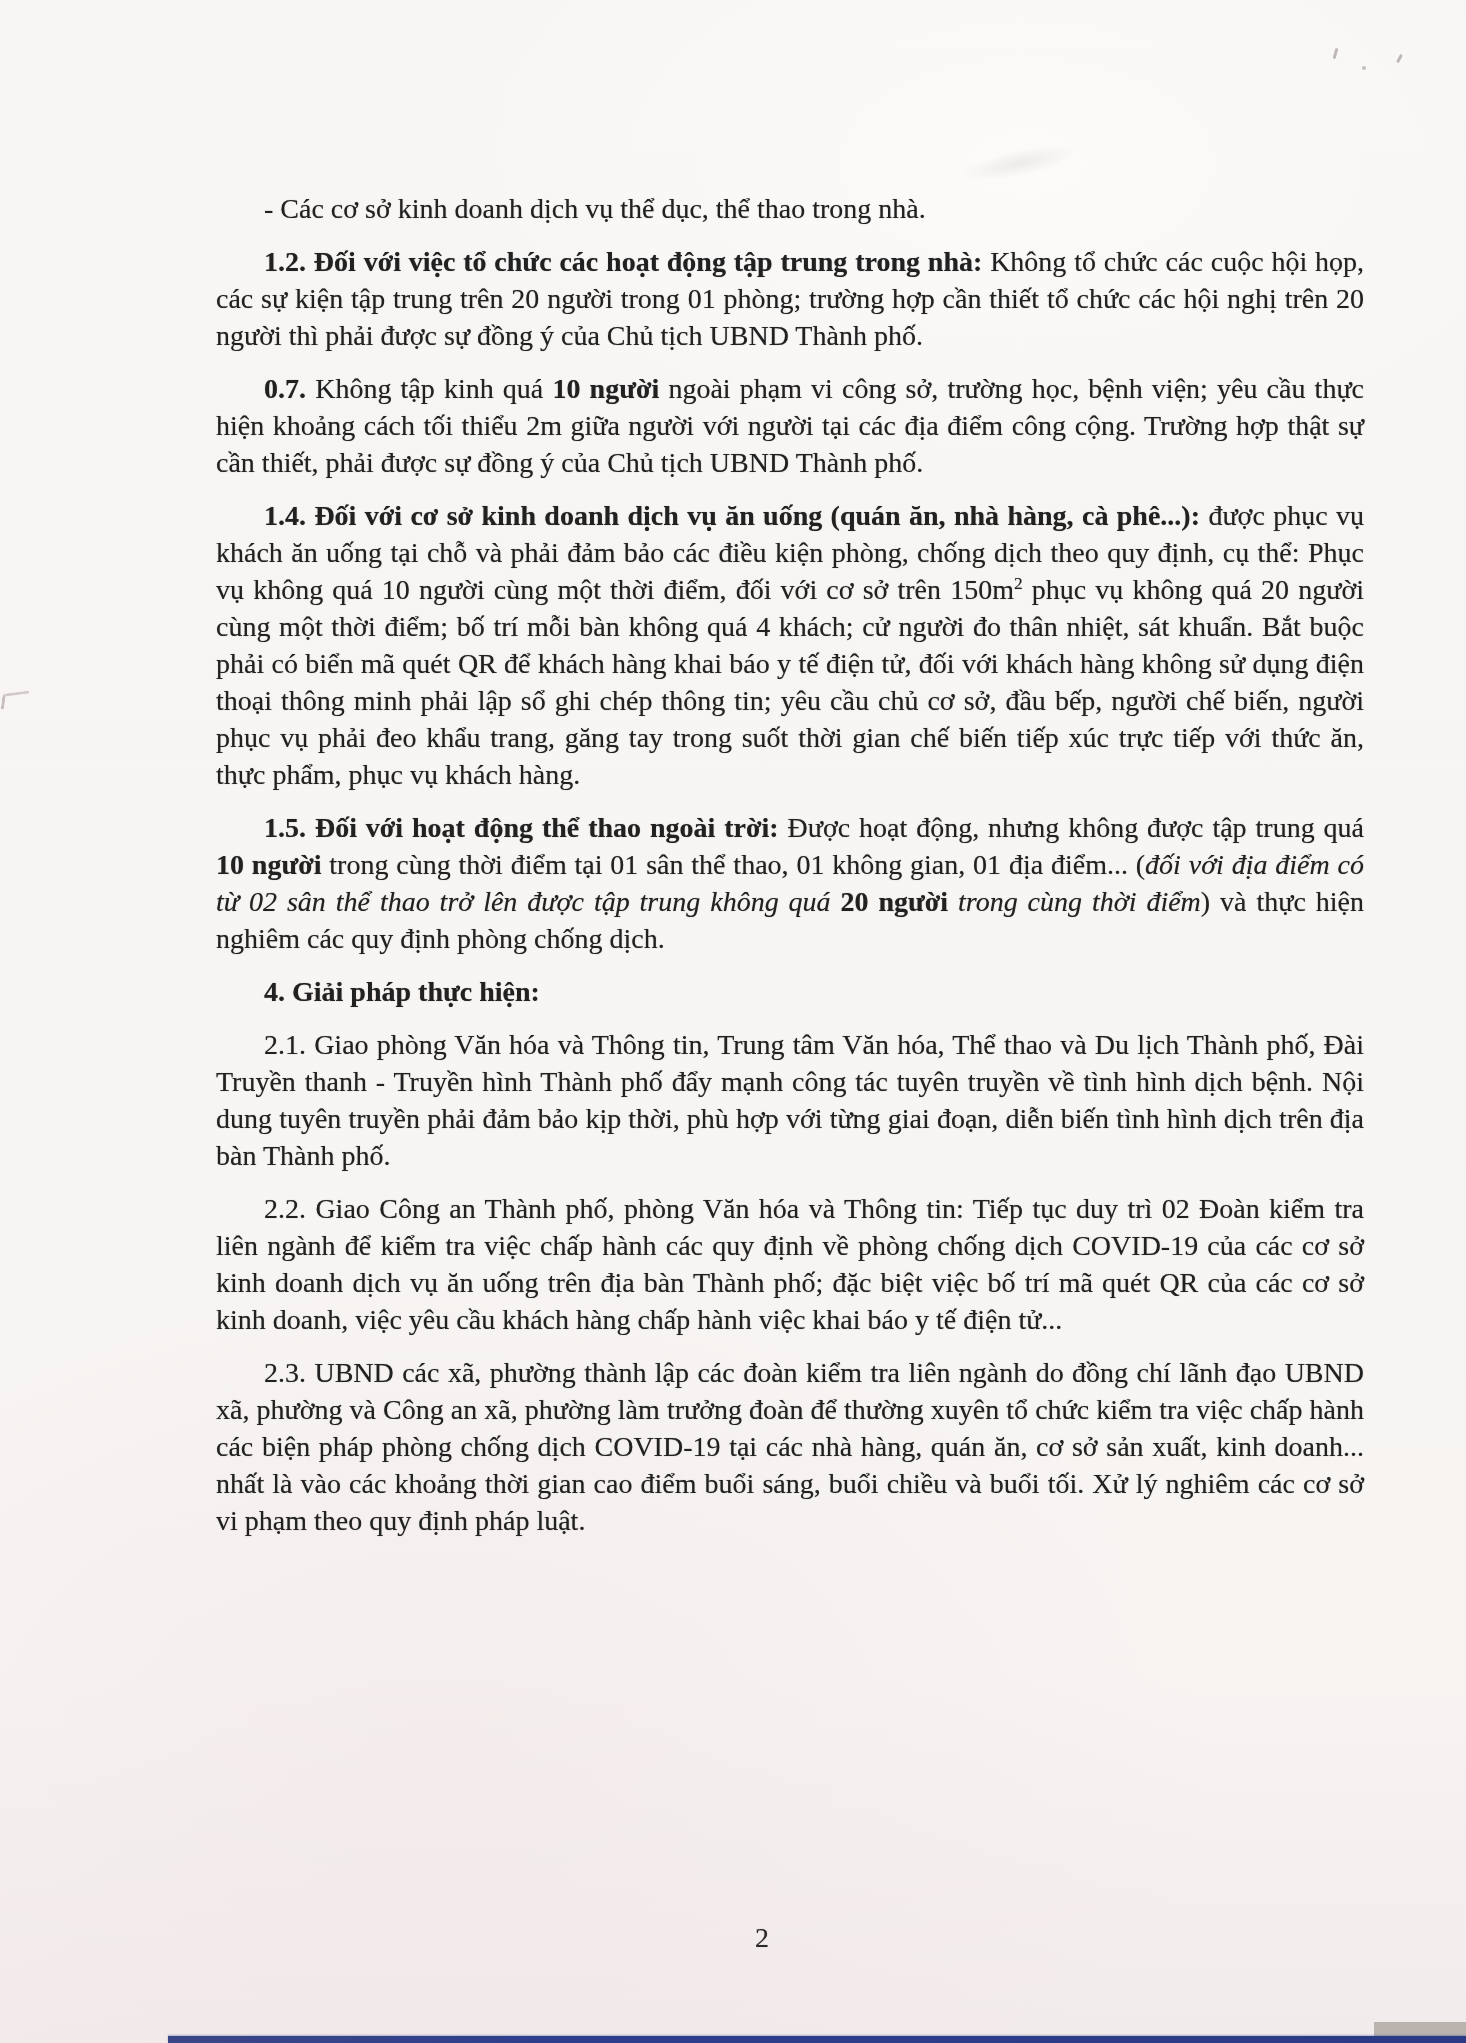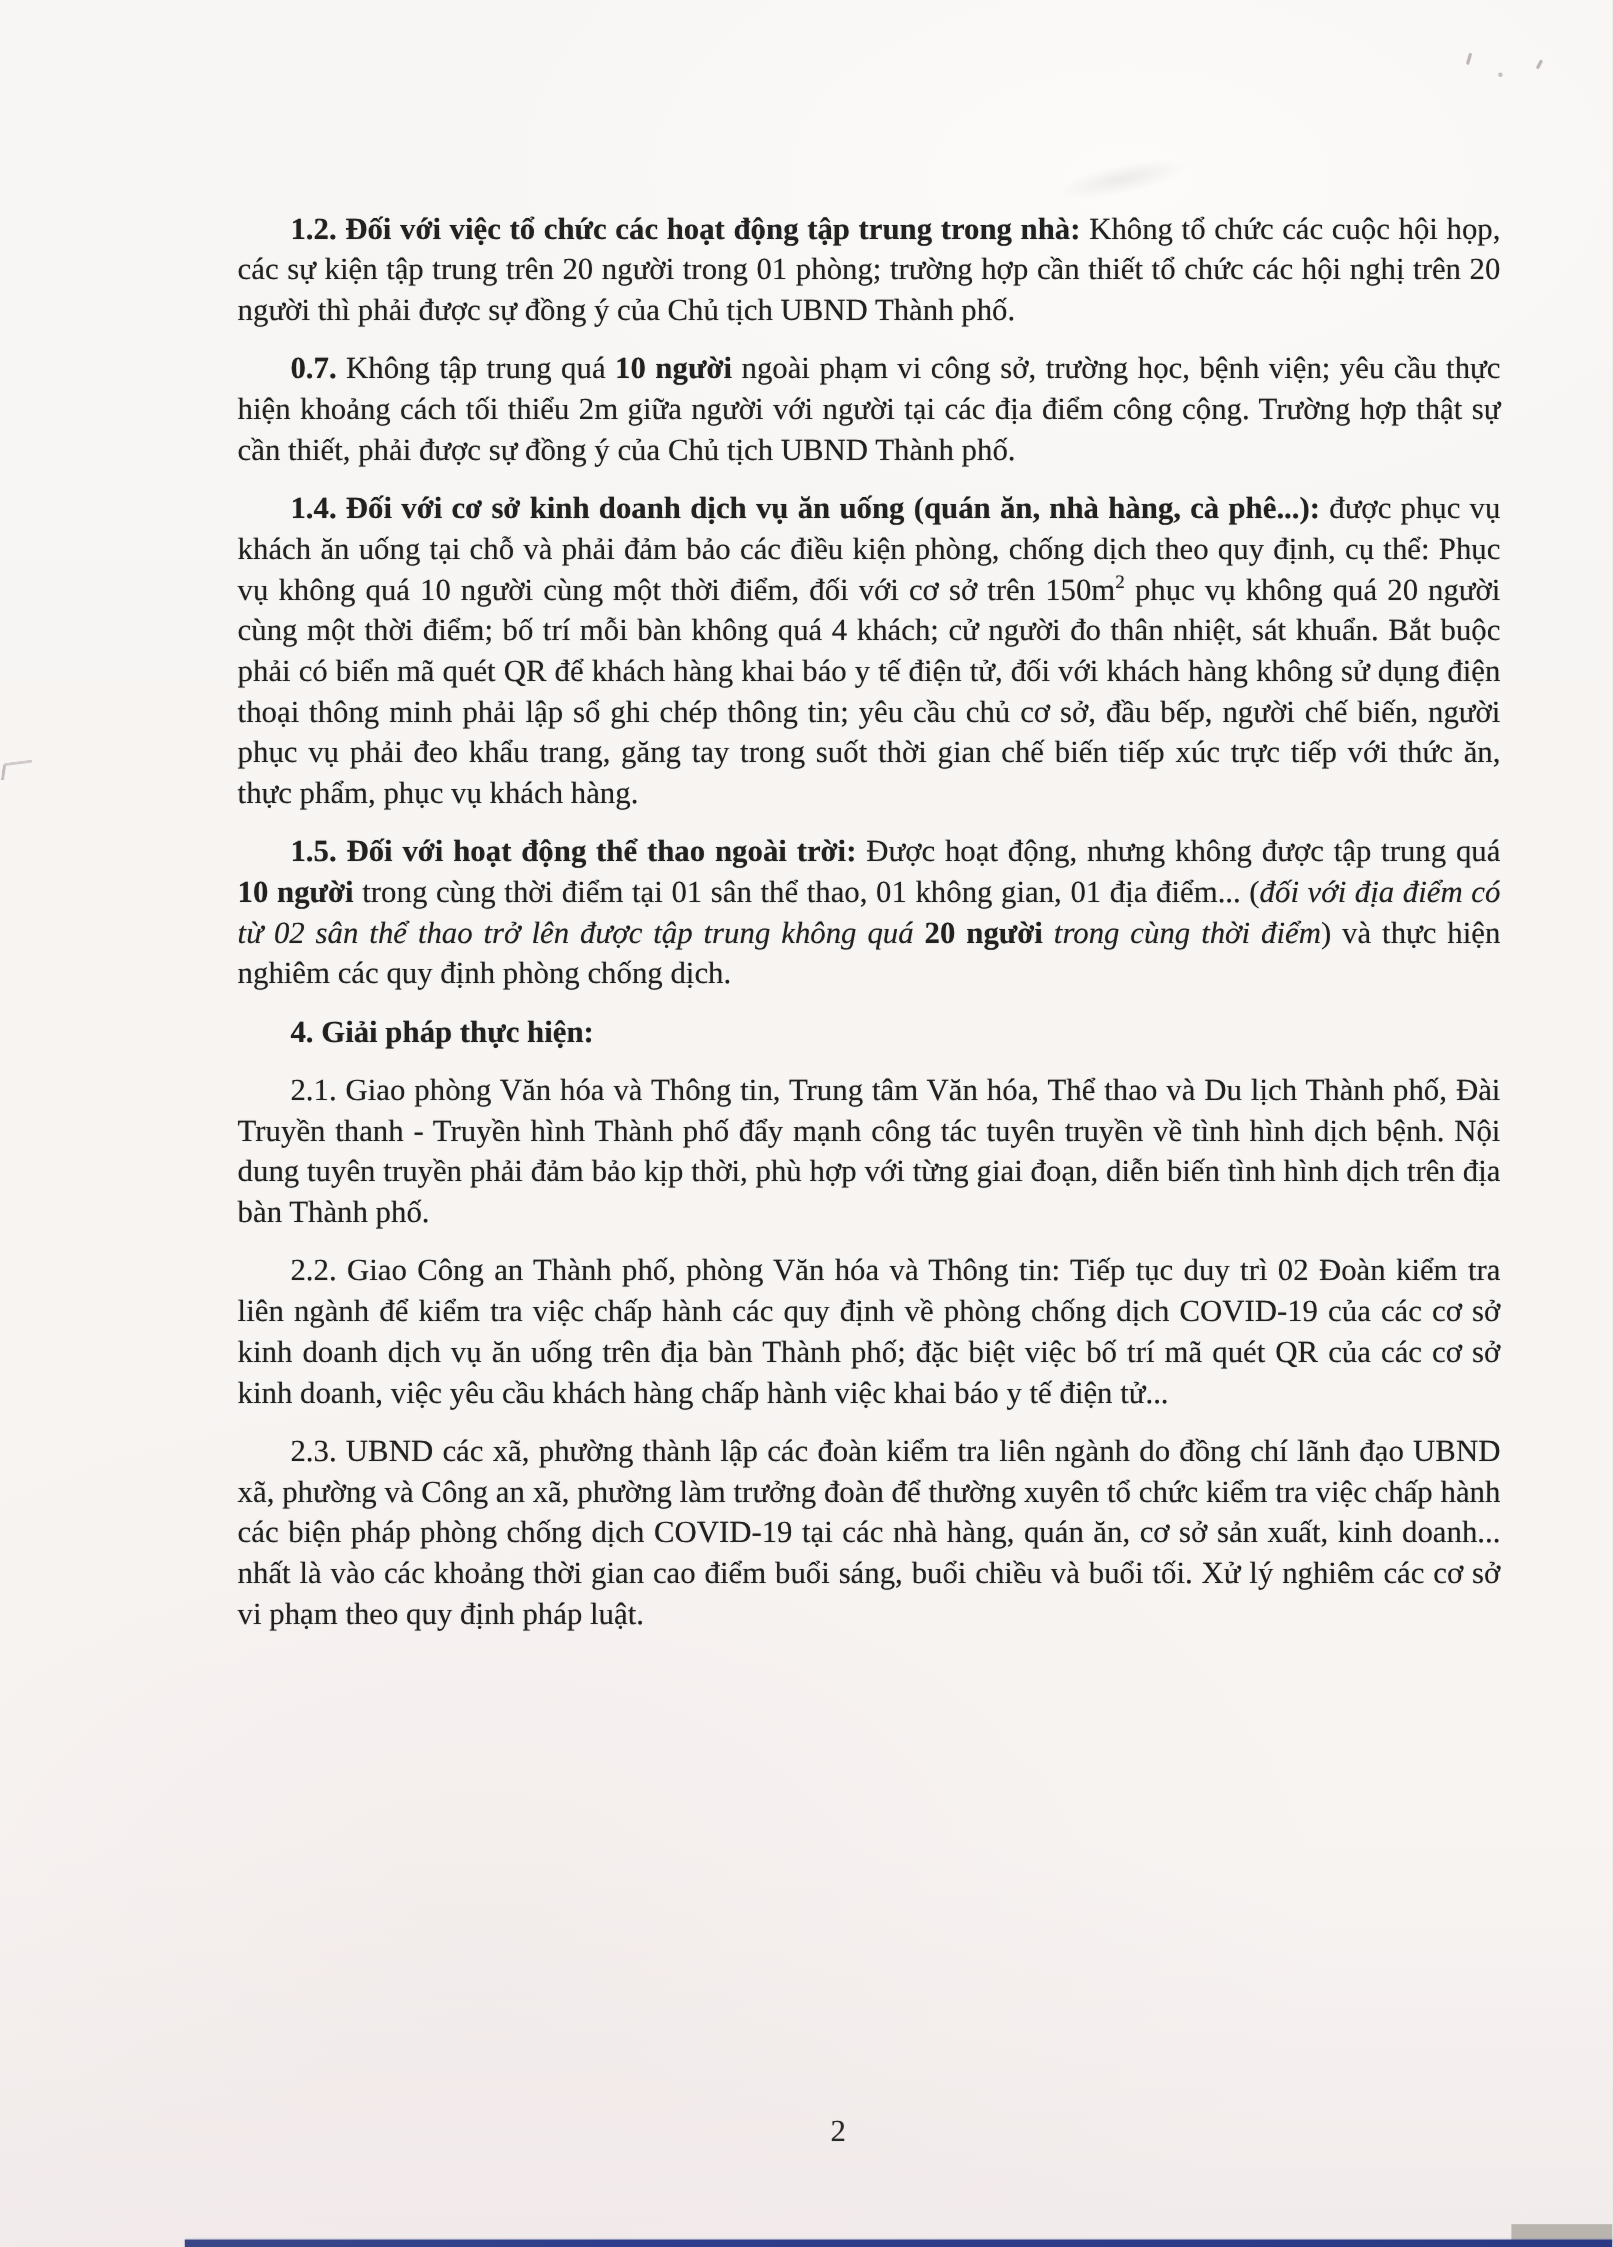--- a/index.html
+++ b/index.html
@@ -103,24 +103,25 @@
 <div class="page">
 
   <div class="tick tick-1"></div>
   <div class="tick tick-2"></div>
   <div class="dot-1"></div>
   <div class="smudge"></div>
   <div class="margin-mark"></div>
 
   <div class="content">
 
+    <p class="para"><span>- Các cơ sở kinh doanh dịch vụ thể dục, thể thao trong nhà.</span></p>
 
     <p class="para"><span class="bi">1.2. Đối với việc tổ chức các hoạt động tập trung trong nhà: </span><span>Không tổ chức các cuộc hội họp, các sự kiện tập trung trên 20 người trong 01 phòng; trường hợp cần thiết tổ chức các hội nghị trên 20 người thì phải được sự đồng ý của Chủ tịch UBND Thành phố.</span></p>
 
-    <p class="para"><span class="bi">0.7. </span><span>Không tập trung quá </span><span class="b">10 người </span><span>ngoài phạm vi công sở, trường học, bệnh viện; yêu cầu thực hiện khoảng cách tối thiểu 2m giữa người với người tại các địa điểm công cộng. Trường hợp thật sự cần thiết, phải được sự đồng ý của Chủ tịch UBND Thành phố.</span></p>
+    <p class="para"><span class="bi">0.7. </span><span>Không tập kinh quá </span><span class="b">10 người </span><span>ngoài phạm vi công sở, trường học, bệnh viện; yêu cầu thực hiện khoảng cách tối thiểu 2m giữa người với người tại các địa điểm công cộng. Trường hợp thật sự cần thiết, phải được sự đồng ý của Chủ tịch UBND Thành phố.</span></p>
 
     <p class="para"><span class="bi">1.4. Đối với cơ sở kinh doanh dịch vụ ăn uống (quán ăn, nhà hàng, cà phê...): </span><span>được phục vụ khách ăn uống tại chỗ và phải đảm bảo các điều kiện phòng, chống dịch theo quy định, cụ thể: Phục vụ không quá 10 người cùng một thời điểm, đối với cơ sở trên 150m</span><span class="sup">2</span><span> phục vụ không quá 20 người cùng một thời điểm; bố trí mỗi bàn không quá 4 khách; cử người đo thân nhiệt, sát khuẩn. Bắt buộc phải có biển mã quét QR để khách hàng khai báo y tế điện tử, đối với khách hàng không sử dụng điện thoại thông minh phải lập sổ ghi chép thông tin; yêu cầu chủ cơ sở, đầu bếp, người chế biến, người phục vụ phải đeo khẩu trang, găng tay trong suốt thời gian chế biến tiếp xúc trực tiếp với thức ăn, thực phẩm, phục vụ khách hàng.</span></p>
 
     <p class="para"><span class="bi">1.5. Đối với hoạt động thể thao ngoài trời: </span><span>Được hoạt động, nhưng không được tập trung quá </span><span class="b">10 người</span><span> trong cùng thời điểm tại 01 sân thể thao, 01 không gian, 01 địa điểm... (</span><span class="i">đối với địa điểm có từ 02 sân thể thao trở lên được tập trung không quá </span><span class="bi">20 người</span><span class="i"> trong cùng thời điểm</span><span>) và thực hiện nghiêm các quy định phòng chống dịch.</span></p>
 
     <p class="para"><span class="b">4. Giải pháp thực hiện:</span></p>
 
     <p class="para"><span>2.1. Giao phòng Văn hóa và Thông tin, Trung tâm Văn hóa, Thể thao và Du lịch Thành phố, Đài Truyền thanh - Truyền hình Thành phố đẩy mạnh công tác tuyên truyền về tình hình dịch bệnh. Nội dung tuyên truyền phải đảm bảo kịp thời, phù hợp với từng giai đoạn, diễn biến tình hình dịch trên địa bàn Thành phố.</span></p>
 
     <p class="para"><span>2.2. Giao Công an Thành phố, phòng Văn hóa và Thông tin: Tiếp tục duy trì 02 Đoàn kiểm tra liên ngành để kiểm tra việc chấp hành các quy định về phòng chống dịch COVID-19 của các cơ sở kinh doanh dịch vụ ăn uống trên địa bàn Thành phố; đặc biệt việc bố trí mã quét QR của các cơ sở kinh doanh, việc yêu cầu khách hàng chấp hành việc khai báo y tế điện tử...</span></p>

